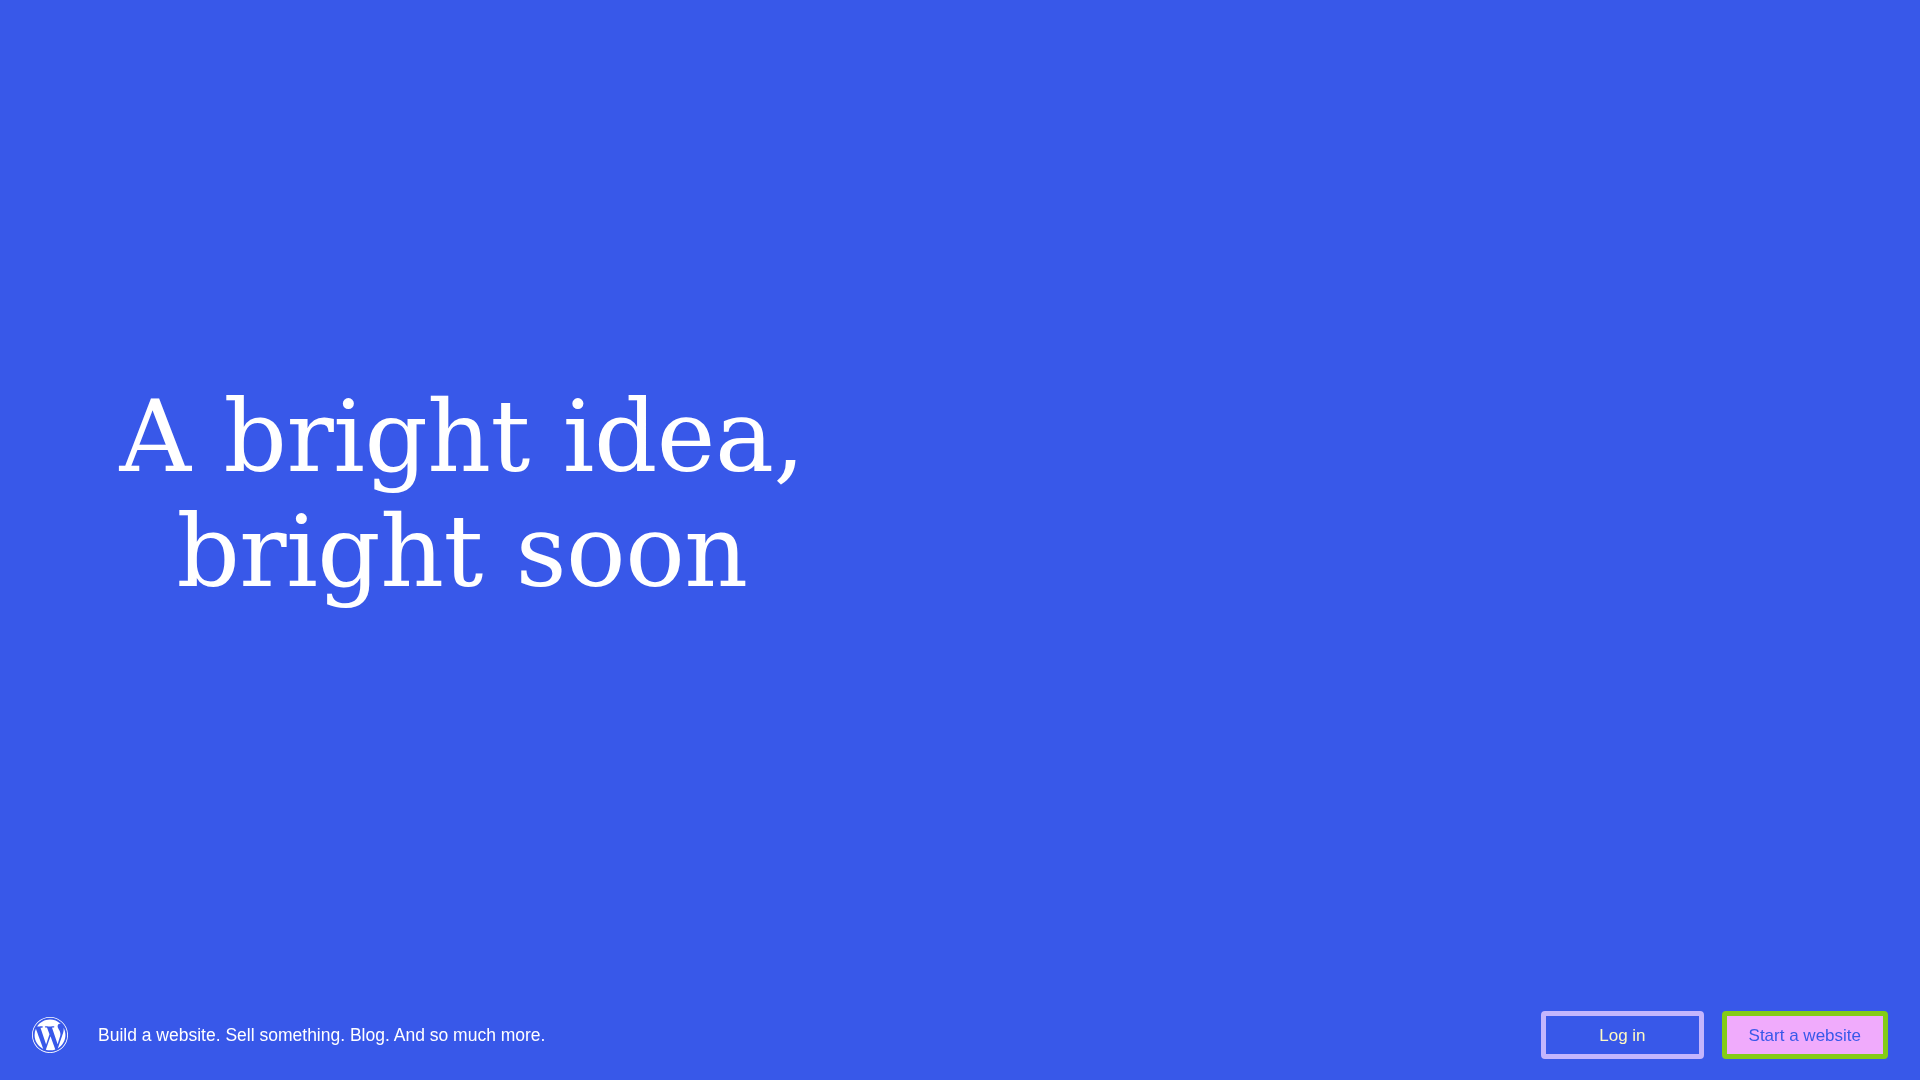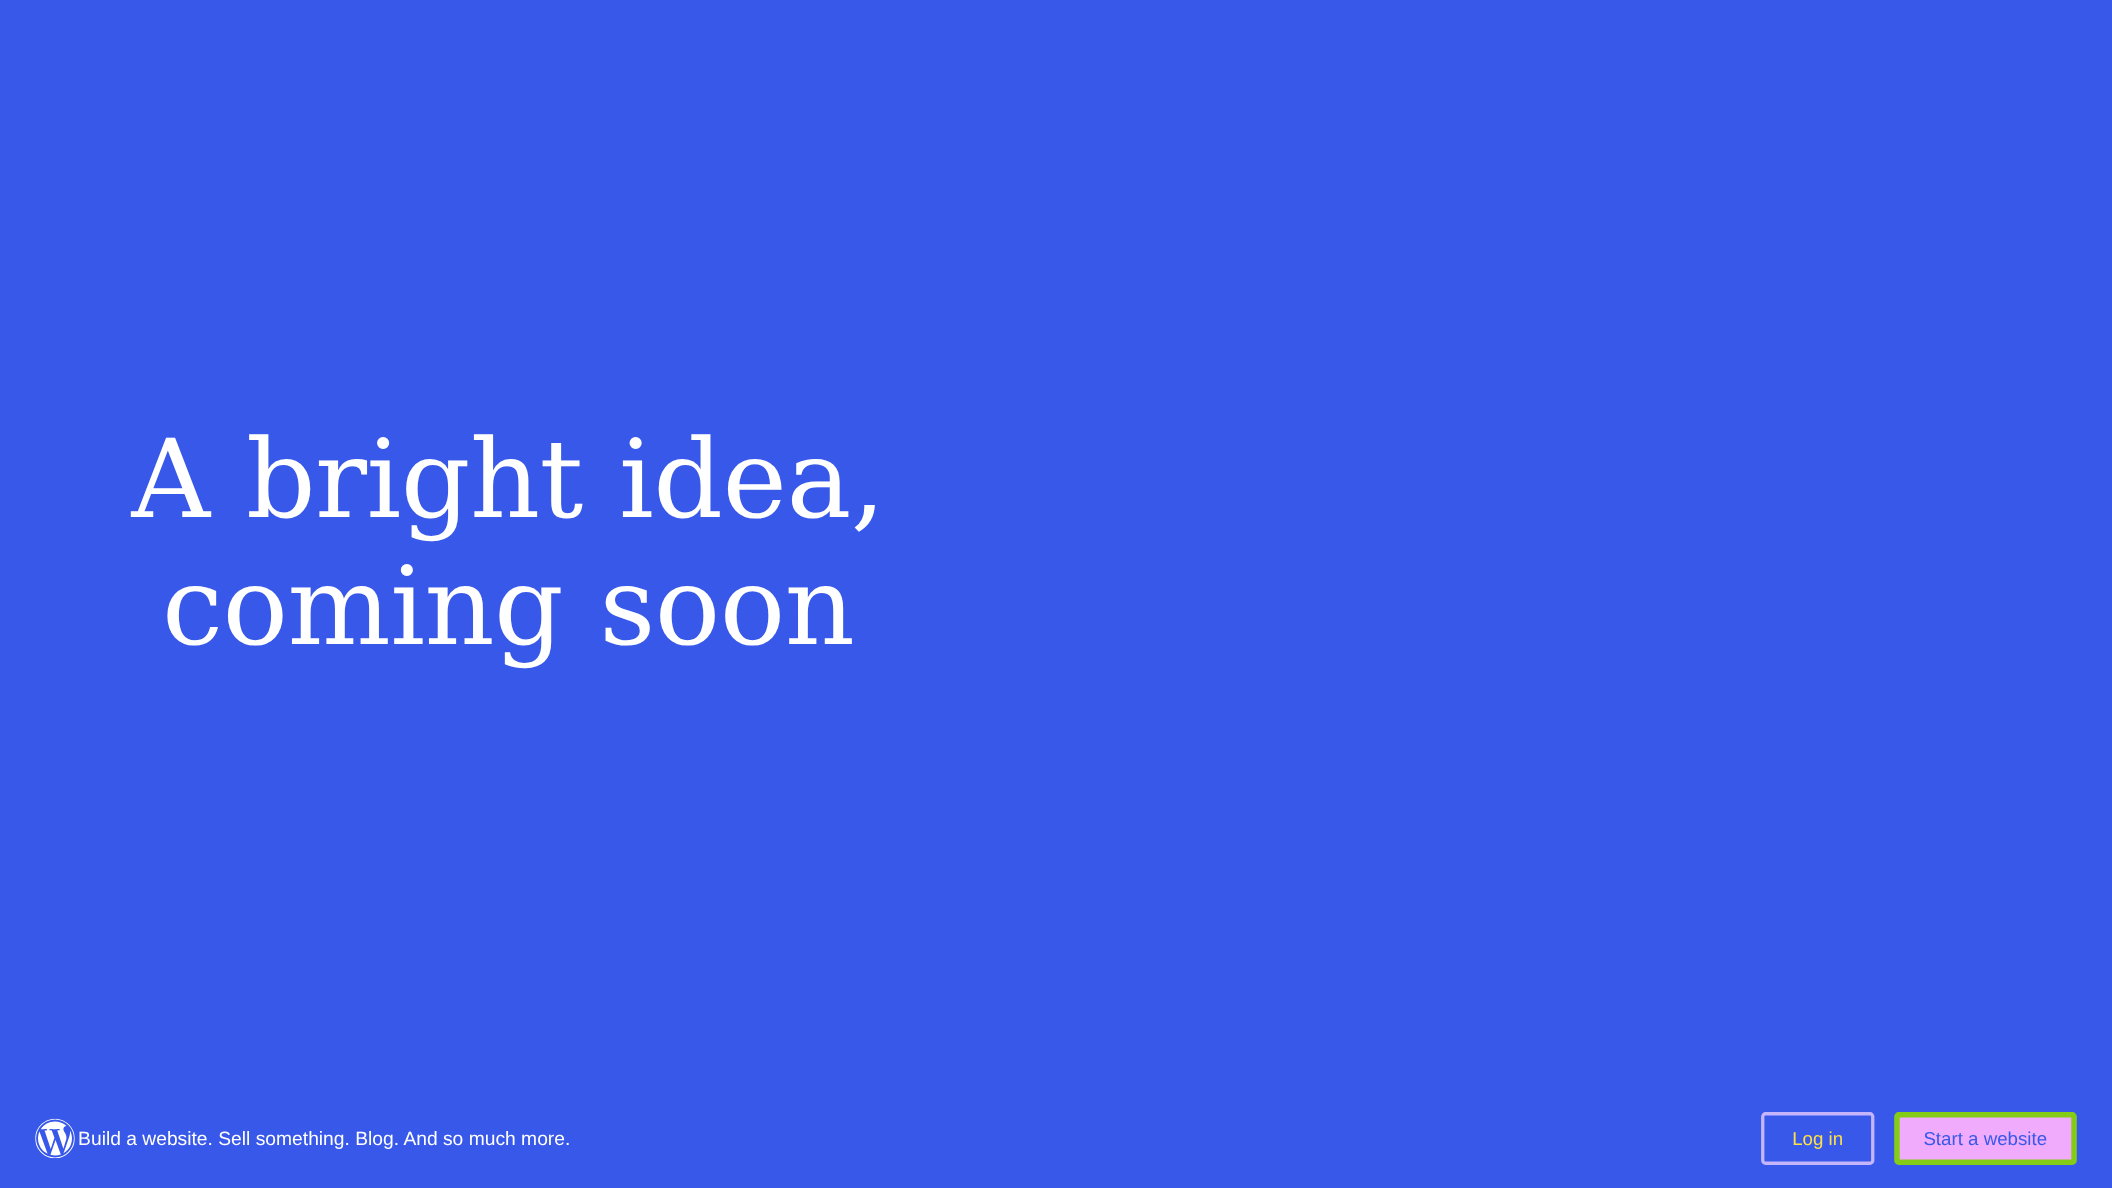--- a/index.html
+++ b/index.html
@@ -67,21 +67,21 @@
     display: flex;
     align-items: center;
     justify-content: space-between;
     padding: 0 32px;
     box-sizing: border-box;
   }
 
   .footer-left {
     display: flex;
     align-items: center;
-    gap: 3px;
+    gap: 30px;
   }
 
   .wp-logo {
     width: 36px;
     height: 36px;
     display: block;
     flex: 0 0 auto;
   }
 
   .tagline {
@@ -108,42 +108,42 @@
     font-family: "Liberation Sans", sans-serif;
     line-height: 1;
     box-sizing: border-box;
     cursor: pointer;
     text-decoration: none;
     white-space: nowrap;
   }
 
   .btn-outline {
     background: transparent;
-    border: 3px solid #c4b5fd;
-    color: #fde047;
-    padding: 0 25px;
+    border: 5px solid #c4b5fd;
+    color: #fef9c3;
+    padding: 0 53px;
   }
 
   .btn-solid {
     background: #f0abfc;
     border: 5px solid #84cc16;
     color: #3858e9;
     padding: 0 22px;
   }
 </style>
 </head>
 <body>
 
 <div class="page">
 
   <section class="hero">
     <div class="hero-inner">
       <h1 class="headline">
         <span class="headline-line">A bright idea,</span>
-        <span class="headline-line">coming soon</span>
+        <span class="headline-line">bright soon</span>
       </h1>
     </div>
   </section>
 
   <footer class="footer">
 
     <div class="footer-left">
       <span>
         <svg class="wp-logo" viewBox="0 0 122.5 122.5" xmlns="http://www.w3.org/2000/svg" aria-hidden="true">
           <g fill="#ffffff">

